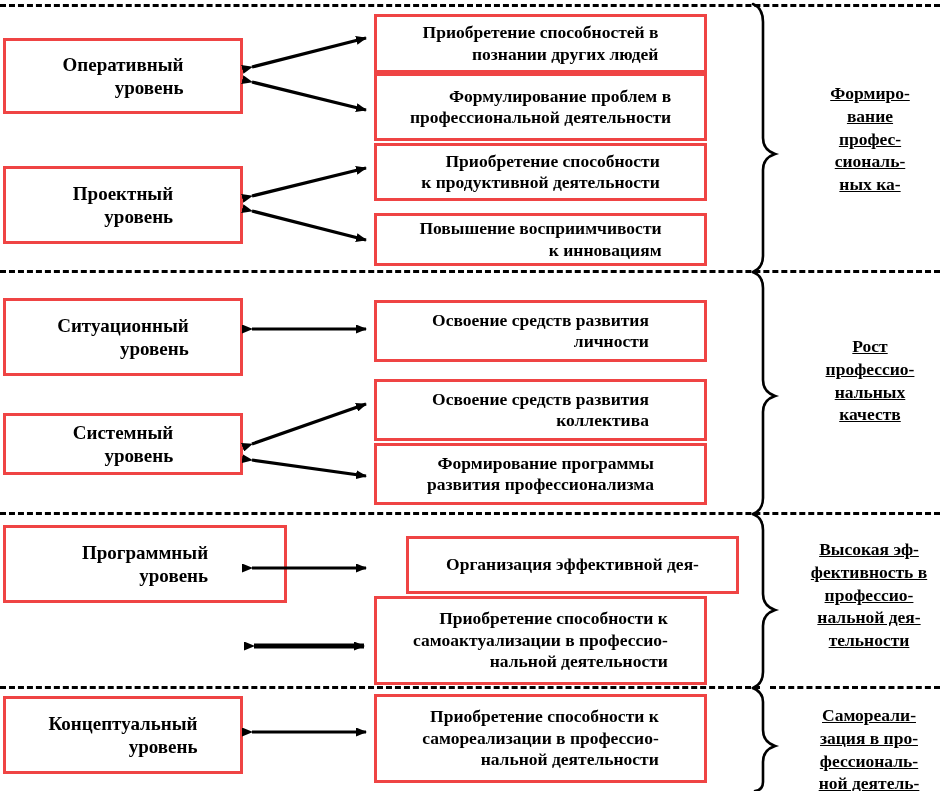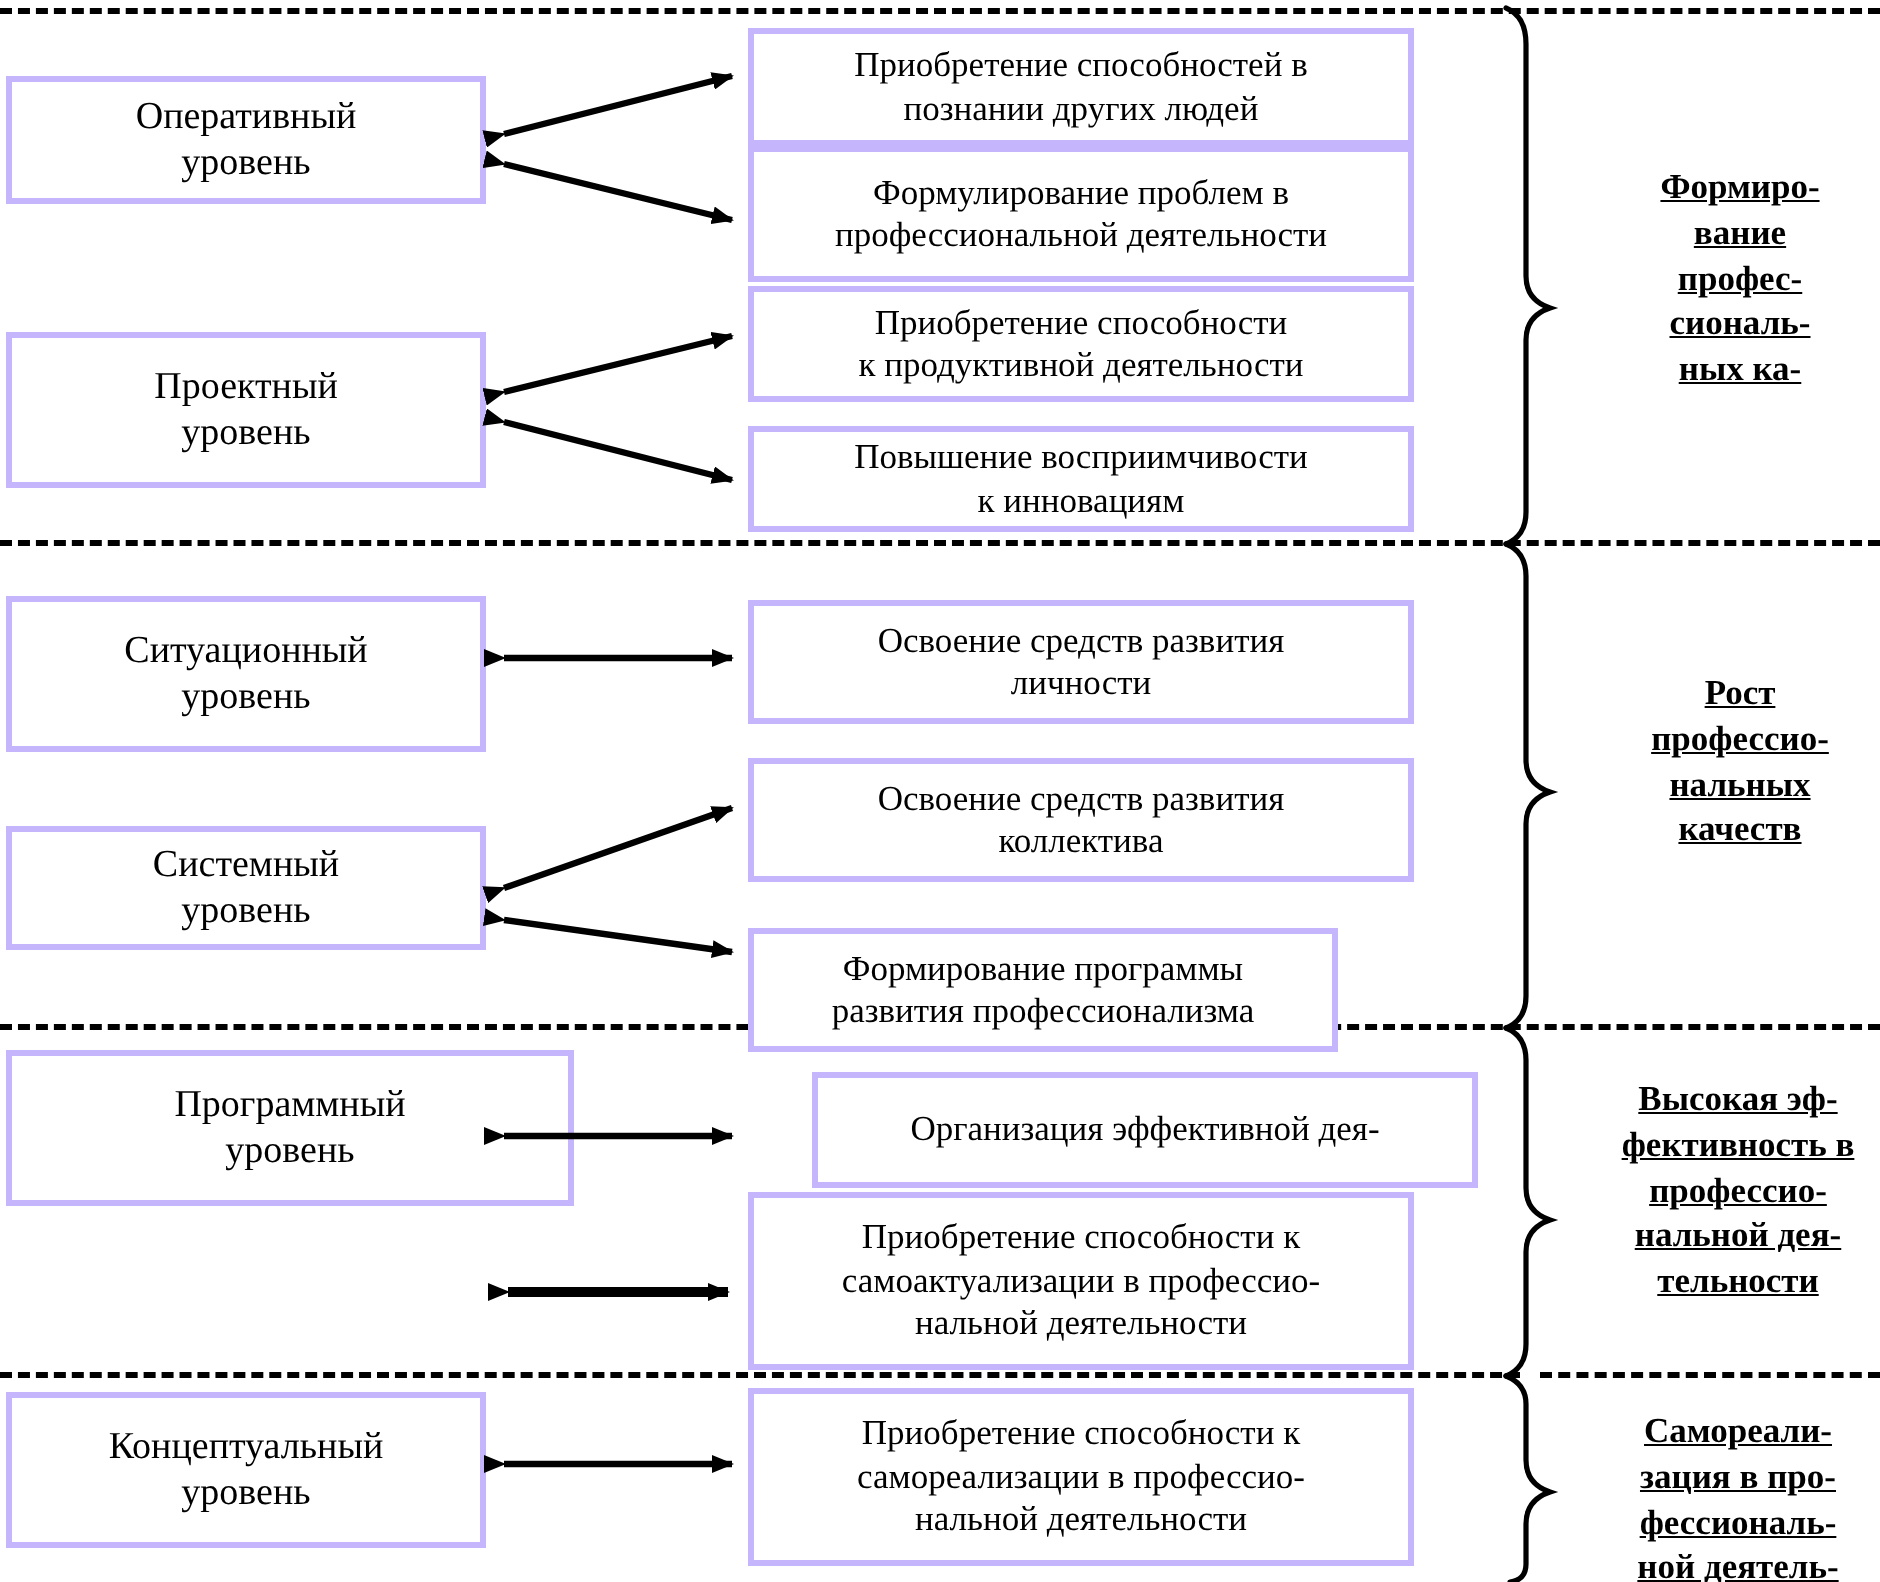--- a/index.html
+++ b/index.html
@@ -3,23 +3,23 @@
 <meta charset="utf-8">
 <style>
   html,body{margin:0;padding:0;}
   body{
     width:940px;height:791px;background:#ffffff;
     font-family:"Liberation Serif","DejaVu Serif",serif;
     color:#000;overflow:hidden;position:relative;
   }
   #canvas{position:absolute;left:0;top:0;width:940px;height:791px;}
   .box{
-    position:absolute;border:3px solid #c4b5fd;background:#fff;
+    position:absolute;border:3px solid #ef4444;background:#fff;
     box-sizing:border-box;display:flex;align-items:center;justify-content:center;
-    text-align:center;line-height:1.22;font-weight:400;
+    text-align:right;line-height:1.22;font-weight:700;
   }
   .lbox{font-size:19px;}
   .rbox{font-size:17.5px;}
   .box span{display:block;padding:0 6px;}
   .divider{
     position:absolute;left:0;width:940px;height:0;
     border-top:3px dashed #000;
   }
   .brace-label{
     position:absolute;text-align:center;font-size:17.5px;font-weight:700;
@@ -32,21 +32,21 @@
 <body>
 
 <div id="canvas">
 
   <div class="divider" style="top:4px;"></div>
   <div class="divider" style="top:270px;"></div>
   <div class="divider" style="top:512px;"></div>
   <div class="divider" style="top:686px;width:760px;"></div>
   <div class="divider" style="top:686px;left:770px;width:170px;"></div>
 
-  <div class="box lbox" style="left:3px;top:38px;width:240px;height:64px;">
+  <div class="box lbox" style="left:3px;top:38px;width:240px;height:76px;">
     <span>
       <span>Оперативный</span>
       <span>уровень</span>
     </span>
   </div>
 
   <div class="box lbox" style="left:3px;top:166px;width:240px;height:78px;">
     <span>
       <span>Проектный</span>
       <span>уровень</span>
@@ -102,21 +102,21 @@
     </span>
   </div>
 
   <div class="box rbox" style="left:374px;top:379px;width:333px;height:62px;">
     <span>
       <span>Освоение средств развития</span>
       <span>коллектива</span>
     </span>
   </div>
 
-  <div class="box rbox" style="left:374px;top:464px;width:295px;height:62px;">
+  <div class="box rbox" style="left:374px;top:443px;width:333px;height:62px;">
     <span>
       <span>Формирование программы</span>
       <span>развития профессионализма</span>
     </span>
   </div>
 
   <div class="box lbox" style="left:3px;top:525px;width:284px;height:78px;">
     <span>
       <span>Программный</span>
       <span>уровень</span>

